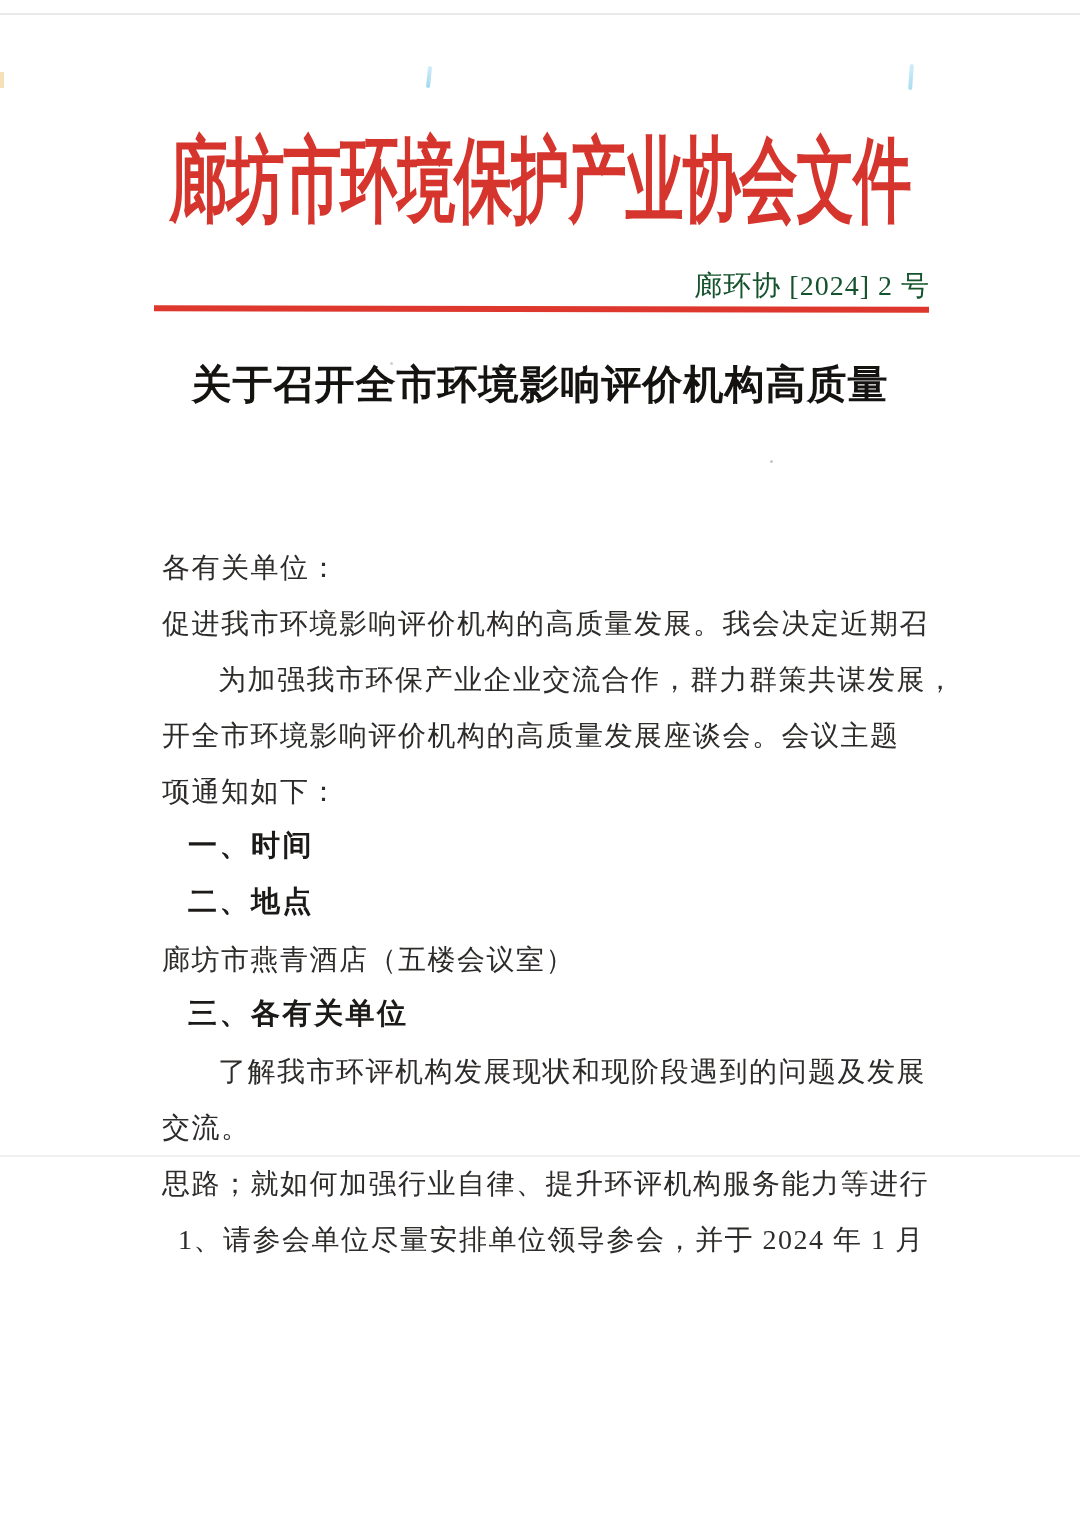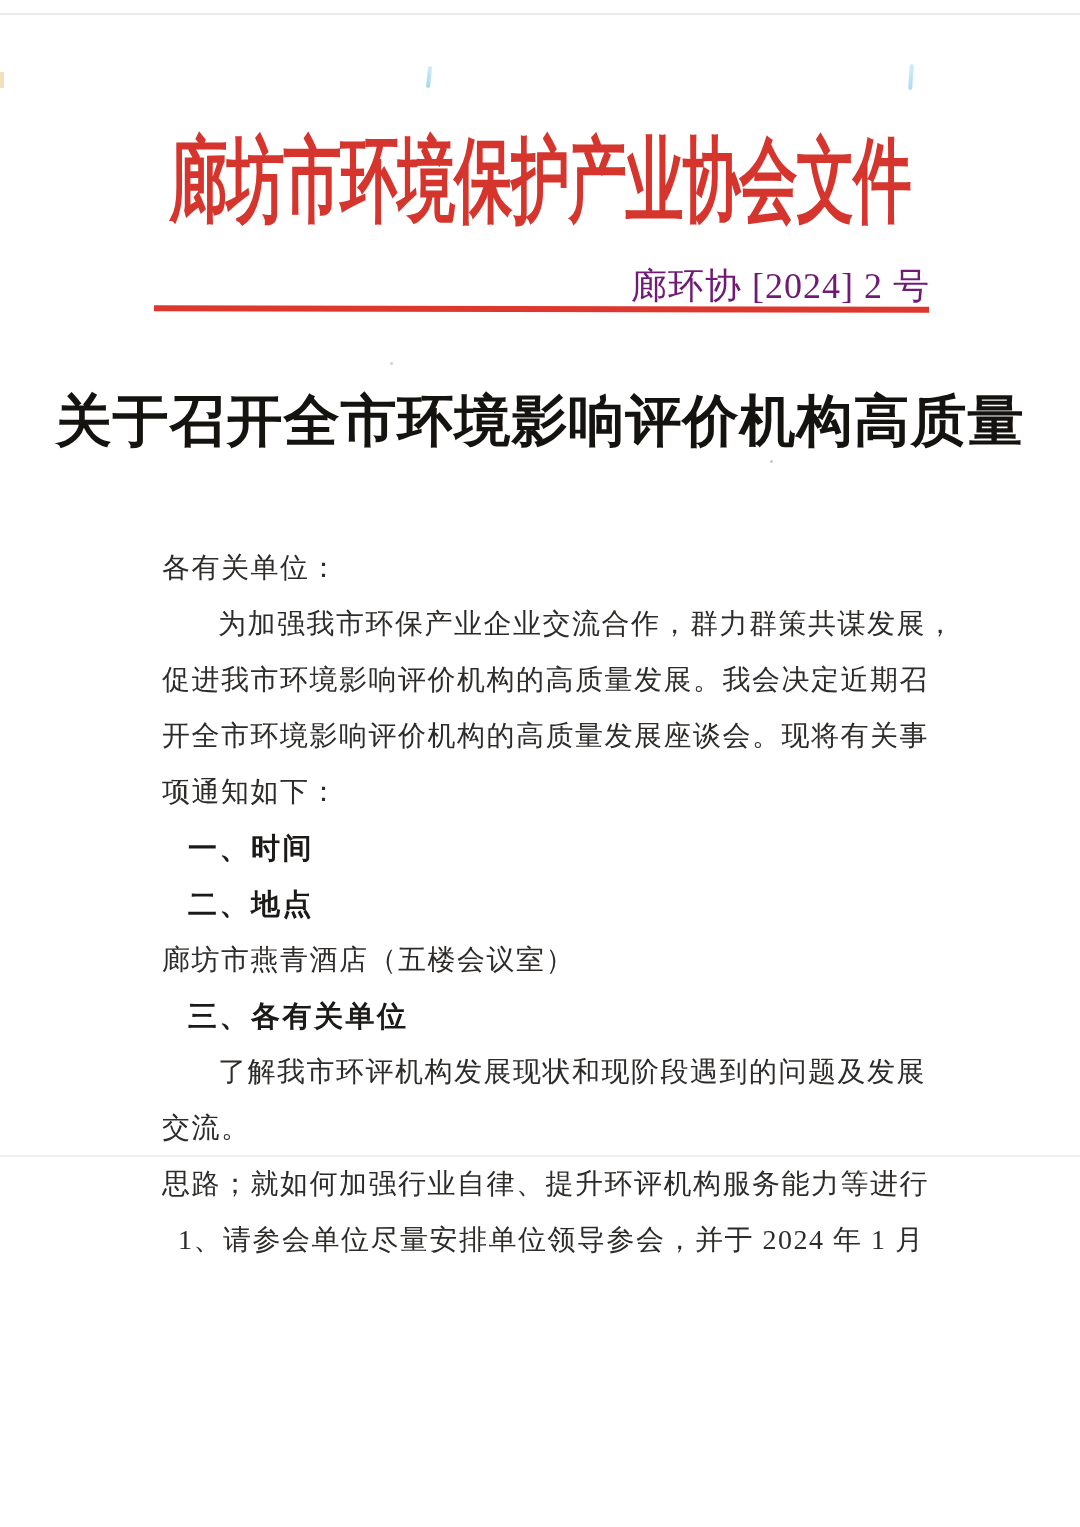--- a/index.html
+++ b/index.html
@@ -25,40 +25,40 @@
     color: #d5352d;
     transform: scaleY(1.6);
     transform-origin: 50% 50%;
     white-space: nowrap;
   }
 
   .doc-number {
     position: absolute;
     top: 266px; right: 150px;
     height: 40px; line-height: 40px;
-    font-size: 36px;
+    font-size: 28px;
     letter-spacing: 1px;
-    color: #701a75;
+    color: #14532d;
     white-space: nowrap;
   }
 
   .red-rule {
     position: absolute;
     top: 306px; left: 154px;
     width: 775px; height: 6px;
     background: #dd372e;
     transform: rotate(0.12deg);
   }
 
   
   .notice-title {
     position: absolute;
-    top: 390px; left: 0; width: 1080px;
+    top: 354px; left: 0; width: 1080px;
     text-align: center;
-    font-size: 56px;
+    font-size: 40px;
     font-weight: bold;
     letter-spacing: 1px;
     line-height: 62px;
     color: #151310;
     white-space: nowrap;
   }
 
   
   .body-text {
     position: absolute;
@@ -69,21 +69,21 @@
   }
   .line {
     height: 56px;
     line-height: 56px;
     white-space: nowrap;
   }
   .line.indent  { padding-left: 56px; }
   .line.item    { padding-left: 16px; }
   .line.heading {
     padding-left: 26px;
-    font-family: Liberation Sans, sans-serif;
+    font-family: Liberation Mono, monospace;
     font-weight: 700;
     font-size: 29px;
     letter-spacing: 2.5px;
     color: #1c1a18;
   }
 
   .page-number {
     position: absolute;
     top: 1398px; left: 431px; width: 200px;
     text-align: center;
@@ -128,23 +128,23 @@
   <div class="doc-number">廊环协 [2024] 2 号</div>
 
   <div class="red-rule"></div>
 
   <div class="notice-title">
     <div>关于召开全市环境影响评价机构高质量</div>
   </div>
 
   <div class="body-text">
     <div class="line">各有关单位：</div>
+    <div class="line">促进我市环境影响评价机构的高质量发展。我会决定近期召</div>
     <div class="line indent">为加强我市环保产业企业交流合作，群力群策共谋发展，</div>
-    <div class="line">促进我市环境影响评价机构的高质量发展。我会决定近期召</div>
-    <div class="line">开全市环境影响评价机构的高质量发展座谈会。现将有关事</div>
+    <div class="line">开全市环境影响评价机构的高质量发展座谈会。会议主题</div>
     <div class="line">项通知如下：</div>
     <div class="line heading">一、时间</div>
     <div class="line heading">二、地点</div>
     <div class="line">廊坊市燕青酒店（五楼会议室）</div>
     <div class="line heading">三、各有关单位</div>
     <div class="line indent">了解我市环评机构发展现状和现阶段遇到的问题及发展</div>
     <div class="line">交流。</div>
     <div class="line">思路；就如何加强行业自律、提升环评机构服务能力等进行</div>
     <div class="line item">1、请参会单位尽量安排单位领导参会，并于 2024 年 1 月</div>
   </div>

